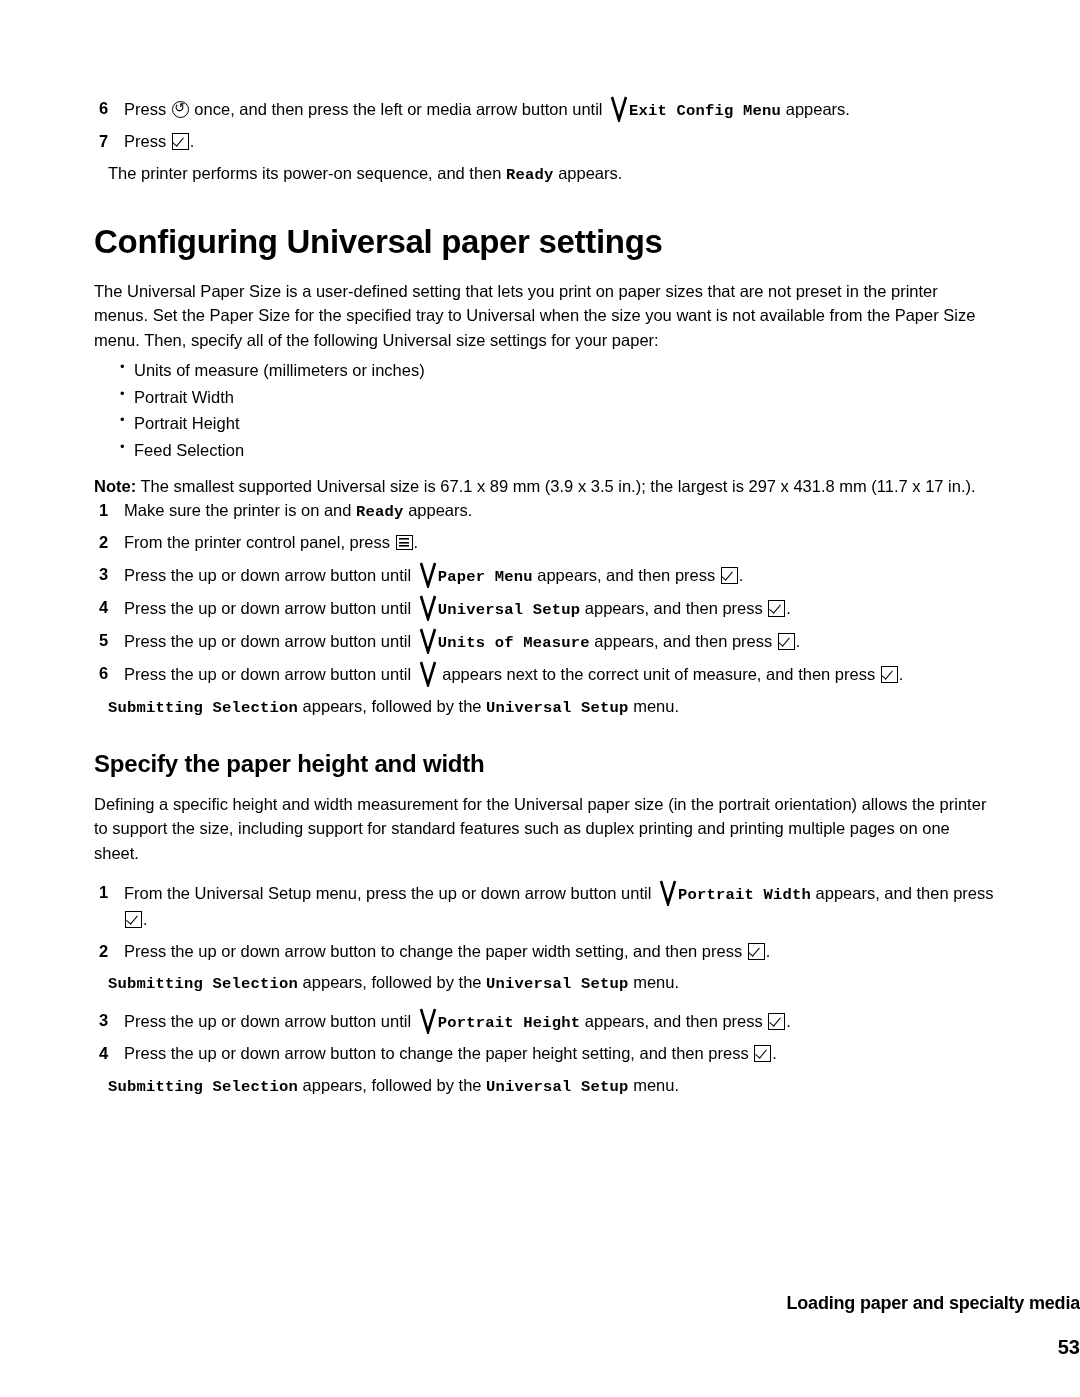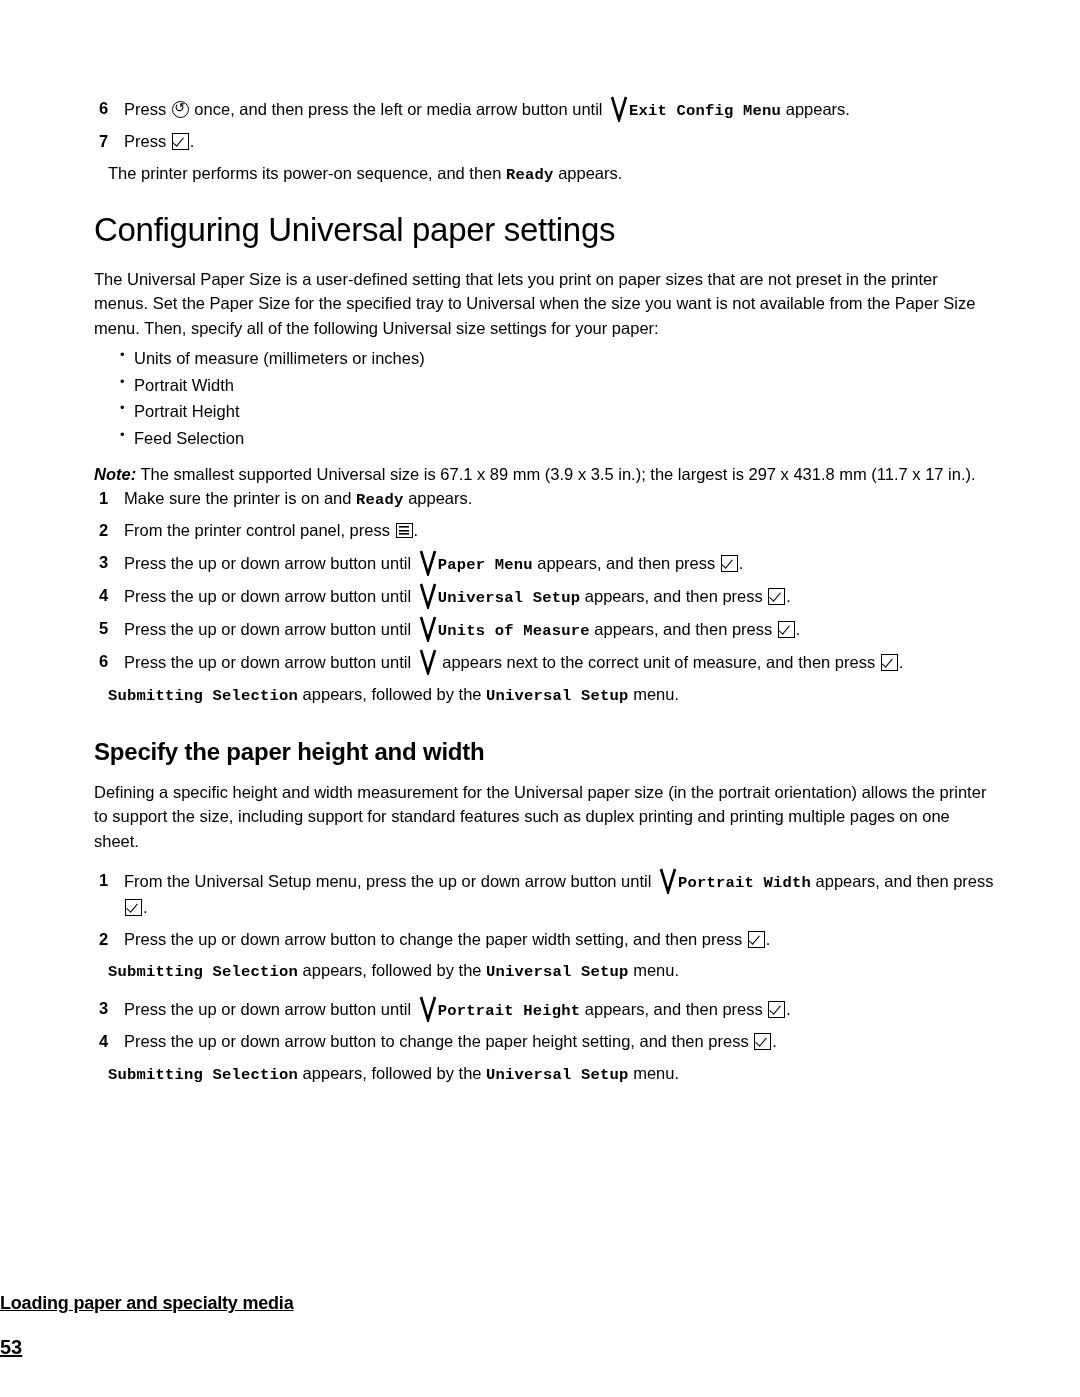--- a/index.html
+++ b/index.html
@@ -56,22 +56,22 @@
   .monob {
     font-family: "Liberation Mono", "DejaVu Sans Mono", monospace;
     font-size: 15.5px;
     font-weight: bold;
     letter-spacing: 0.2px;
   }
 
   
   h1.title {
     font-size: 33px;
-    font-weight: normal;
-    margin: 24px 0 18px 0;
+    font-weight: bold;
+    margin: 36px 0 18px 0;
     letter-spacing: -0.3px;
   }
   h2.subtitle {
     font-size: 24px;
     font-weight: bold;
     margin: 30px 0 14px 0;
     letter-spacing: -0.2px;
   }
   p.para {
     font-size: 16.5px;
@@ -95,21 +95,21 @@
     position: absolute;
     left: 0;
     top: -1px;
     font-size: 13px;
   }
   p.note {
     font-size: 16.5px;
     line-height: 1.5;
     margin: 10px 0 0 0;
   }
-  p.note b { font-weight: bold; font-style: italic; }
+  p.note b { font-weight: bold; }
 
   
   .ic {
     display: inline-block;
     vertical-align: -3px;
     position: relative;
   }
   
   .ic-check {
     width: 17px;
@@ -170,24 +170,23 @@
     height: 26px;
     vertical-align: -7px;
     margin: 0 1px 0 3px;
   }
   .ic-v svg { display: block; }
 
   
   .footer {
     position: absolute;
     left: 0;
-    right: 12px;
+    right: 0;
     bottom: 38px;
-    text-align: left;
-    text-decoration: underline;
+    text-align: right;
   }
   .footer .ftext {
     font-size: 18px;
     font-weight: bold;
     letter-spacing: -0.2px;
   }
   .footer .pnum {
     font-size: 20px;
     font-weight: bold;
     margin-top: 22px;

